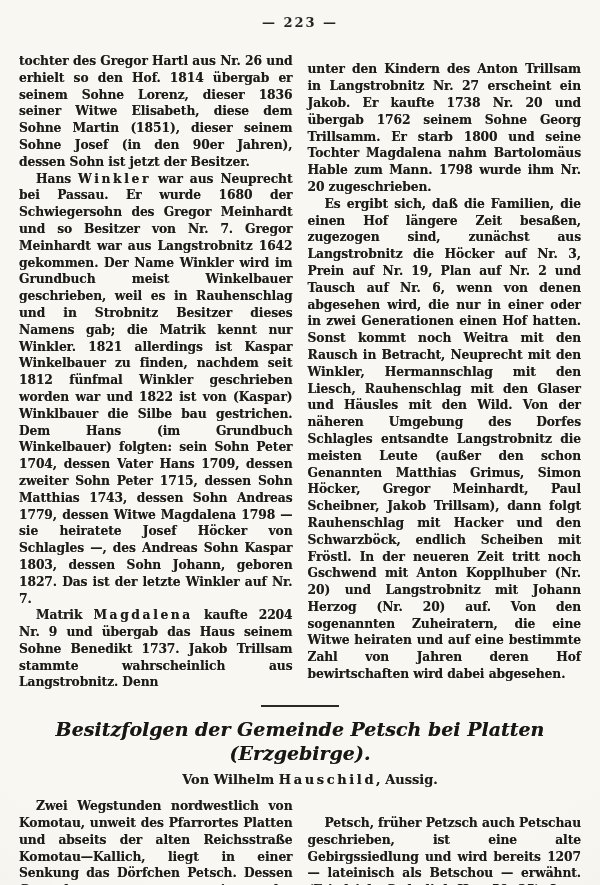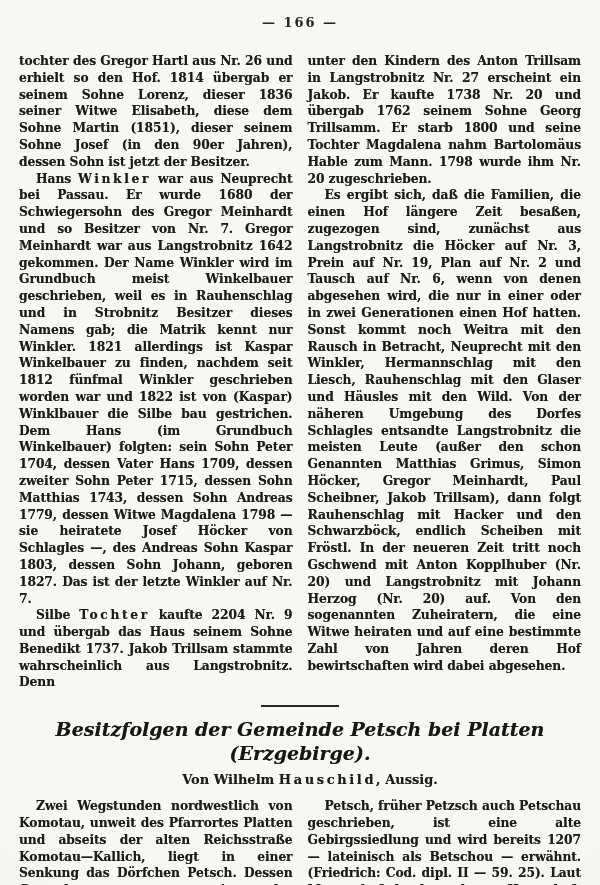--- a/index.html
+++ b/index.html
@@ -18,20 +18,21 @@
     font-weight:bold;
     letter-spacing:2px;
     padding-top:15px;
     color:#262420;
   }
   .columns {
     display:flex;
     gap:15px;
     padding:0 19px;
     box-sizing:border-box;
+    align-items:center;
   }
   .col {
     flex:1;
     min-width:0;
     text-align:justify;
     font-size:12.3px;
     line-height:16.8px;
     font-weight:bold;
     letter-spacing:-0.1px;
     text-shadow:0 0 0.5px rgba(25,22,18,0.55);
@@ -67,27 +68,27 @@
     text-shadow:0 0 0.4px rgba(25,22,18,0.5);
     padding-left:20px;
   }
   .article-byline .para { display:inline; }
 </style>
 </head>
 <body>
 
 <div class="page">
 
-  <div class="page-header">— 166 —</div>
+  <div class="page-header">— 223 —</div>
 
   <div class="columns first">
     <div class="col">
         <p class="para"><span>tochter des Gregor Hartl aus Nr. 26 und erhielt so den Hof. 1814 übergab er seinem Sohne Lorenz, dieser 1836 seiner Witwe Elisabeth, diese dem Sohne Martin (1851), dieser seinem Sohne Josef (in den 90er Jahren), dessen Sohn ist jetzt der Besitzer.</span></p>
         <p class="para indent"><span>Hans </span><span class="spaced">Winkler</span><span> war aus Neuprecht bei Passau. Er wurde 1680 der Schwiegersohn des Gregor Meinhardt und so Besitzer von Nr. 7. Gregor Meinhardt war aus Langstrobnitz 1642 gekommen. Der Name Winkler wird im Grundbuch meist Winkelbauer geschrieben, weil es in Rauhenschlag und in Strobnitz Besitzer dieses Namens gab; die Matrik kennt nur Winkler. 1821 allerdings ist Kaspar Winkelbauer zu finden, nachdem seit 1812 fünfmal Winkler geschrieben worden war und 1822 ist von (Kaspar) Winklbauer die Silbe bau gestrichen. Dem Hans (im Grundbuch Winkelbauer) folgten: sein Sohn Peter 1704, dessen Vater Hans 1709, dessen zweiter Sohn Peter 1715, dessen Sohn Matthias 1743, dessen Sohn Andreas 1779, dessen Witwe Magdalena 1798 — sie heiratete Josef Höcker von Schlagles —, des Andreas Sohn Kaspar 1803, dessen Sohn Johann, geboren 1827. Das ist der letzte Winkler auf Nr. 7.</span></p>
-        <p class="para indent"><span>Silbe </span><span class="spaced">Tochter</span><span> kaufte 2204 Nr. 9 und übergab das Haus seinem Sohne Benedikt 1737. Jakob Trillsam stammte wahrscheinlich aus Langstrobnitz. Denn</span></p>
+        <p class="para indent"><span>Matrik </span><span class="spaced">Magdalena</span><span> kaufte 2204 Nr. 9 und übergab das Haus seinem Sohne Benedikt 1737. Jakob Trillsam stammte wahrscheinlich aus Langstrobnitz. Denn</span></p>
       </div>
     <div class="col">
         <p class="para"><span>unter den Kindern des Anton Trillsam in Langstrobnitz Nr. 27 erscheint ein Jakob. Er kaufte 1738 Nr. 20 und übergab 1762 seinem Sohne Georg Trillsamm. Er starb 1800 und seine Tochter Magdalena nahm Bartolomäus Hable zum Mann. 1798 wurde ihm Nr. 20 zugeschrieben.</span></p>
         <p class="para indent"><span>Es ergibt sich, daß die Familien, die einen Hof längere Zeit besaßen, zugezogen sind, zunächst aus Langstrobnitz die Höcker auf Nr. 3, Prein auf Nr. 19, Plan auf Nr. 2 und Tausch auf Nr. 6, wenn von denen abgesehen wird, die nur in einer oder in zwei Generationen einen Hof hatten. Sonst kommt noch Weitra mit den Rausch in Betracht, Neuprecht mit den Winkler, Hermannschlag mit den Liesch, Rauhenschlag mit den Glaser und Häusles mit den Wild. Von der näheren Umgebung des Dorfes Schlagles entsandte Langstrobnitz die meisten Leute (außer den schon Genannten Matthias Grimus, Simon Höcker, Gregor Meinhardt, Paul Scheibner, Jakob Trillsam), dann folgt Rauhenschlag mit Hacker und den Schwarzböck, endlich Scheiben mit Fröstl. In der neueren Zeit tritt noch Gschwend mit Anton Kopplhuber (Nr. 20) und Langstrobnitz mit Johann Herzog (Nr. 20) auf. Von den sogenannten Zuheiratern, die eine Witwe heiraten und auf eine bestimmte Zahl von Jahren deren Hof bewirtschaften wird dabei abgesehen.</span></p>
       </div>
   </div>
 
   <hr class="article-divider">
 
   <div class="article-title">Besitzfolgen der Gemeinde Petsch bei Platten (Erzgebirge).</div>

